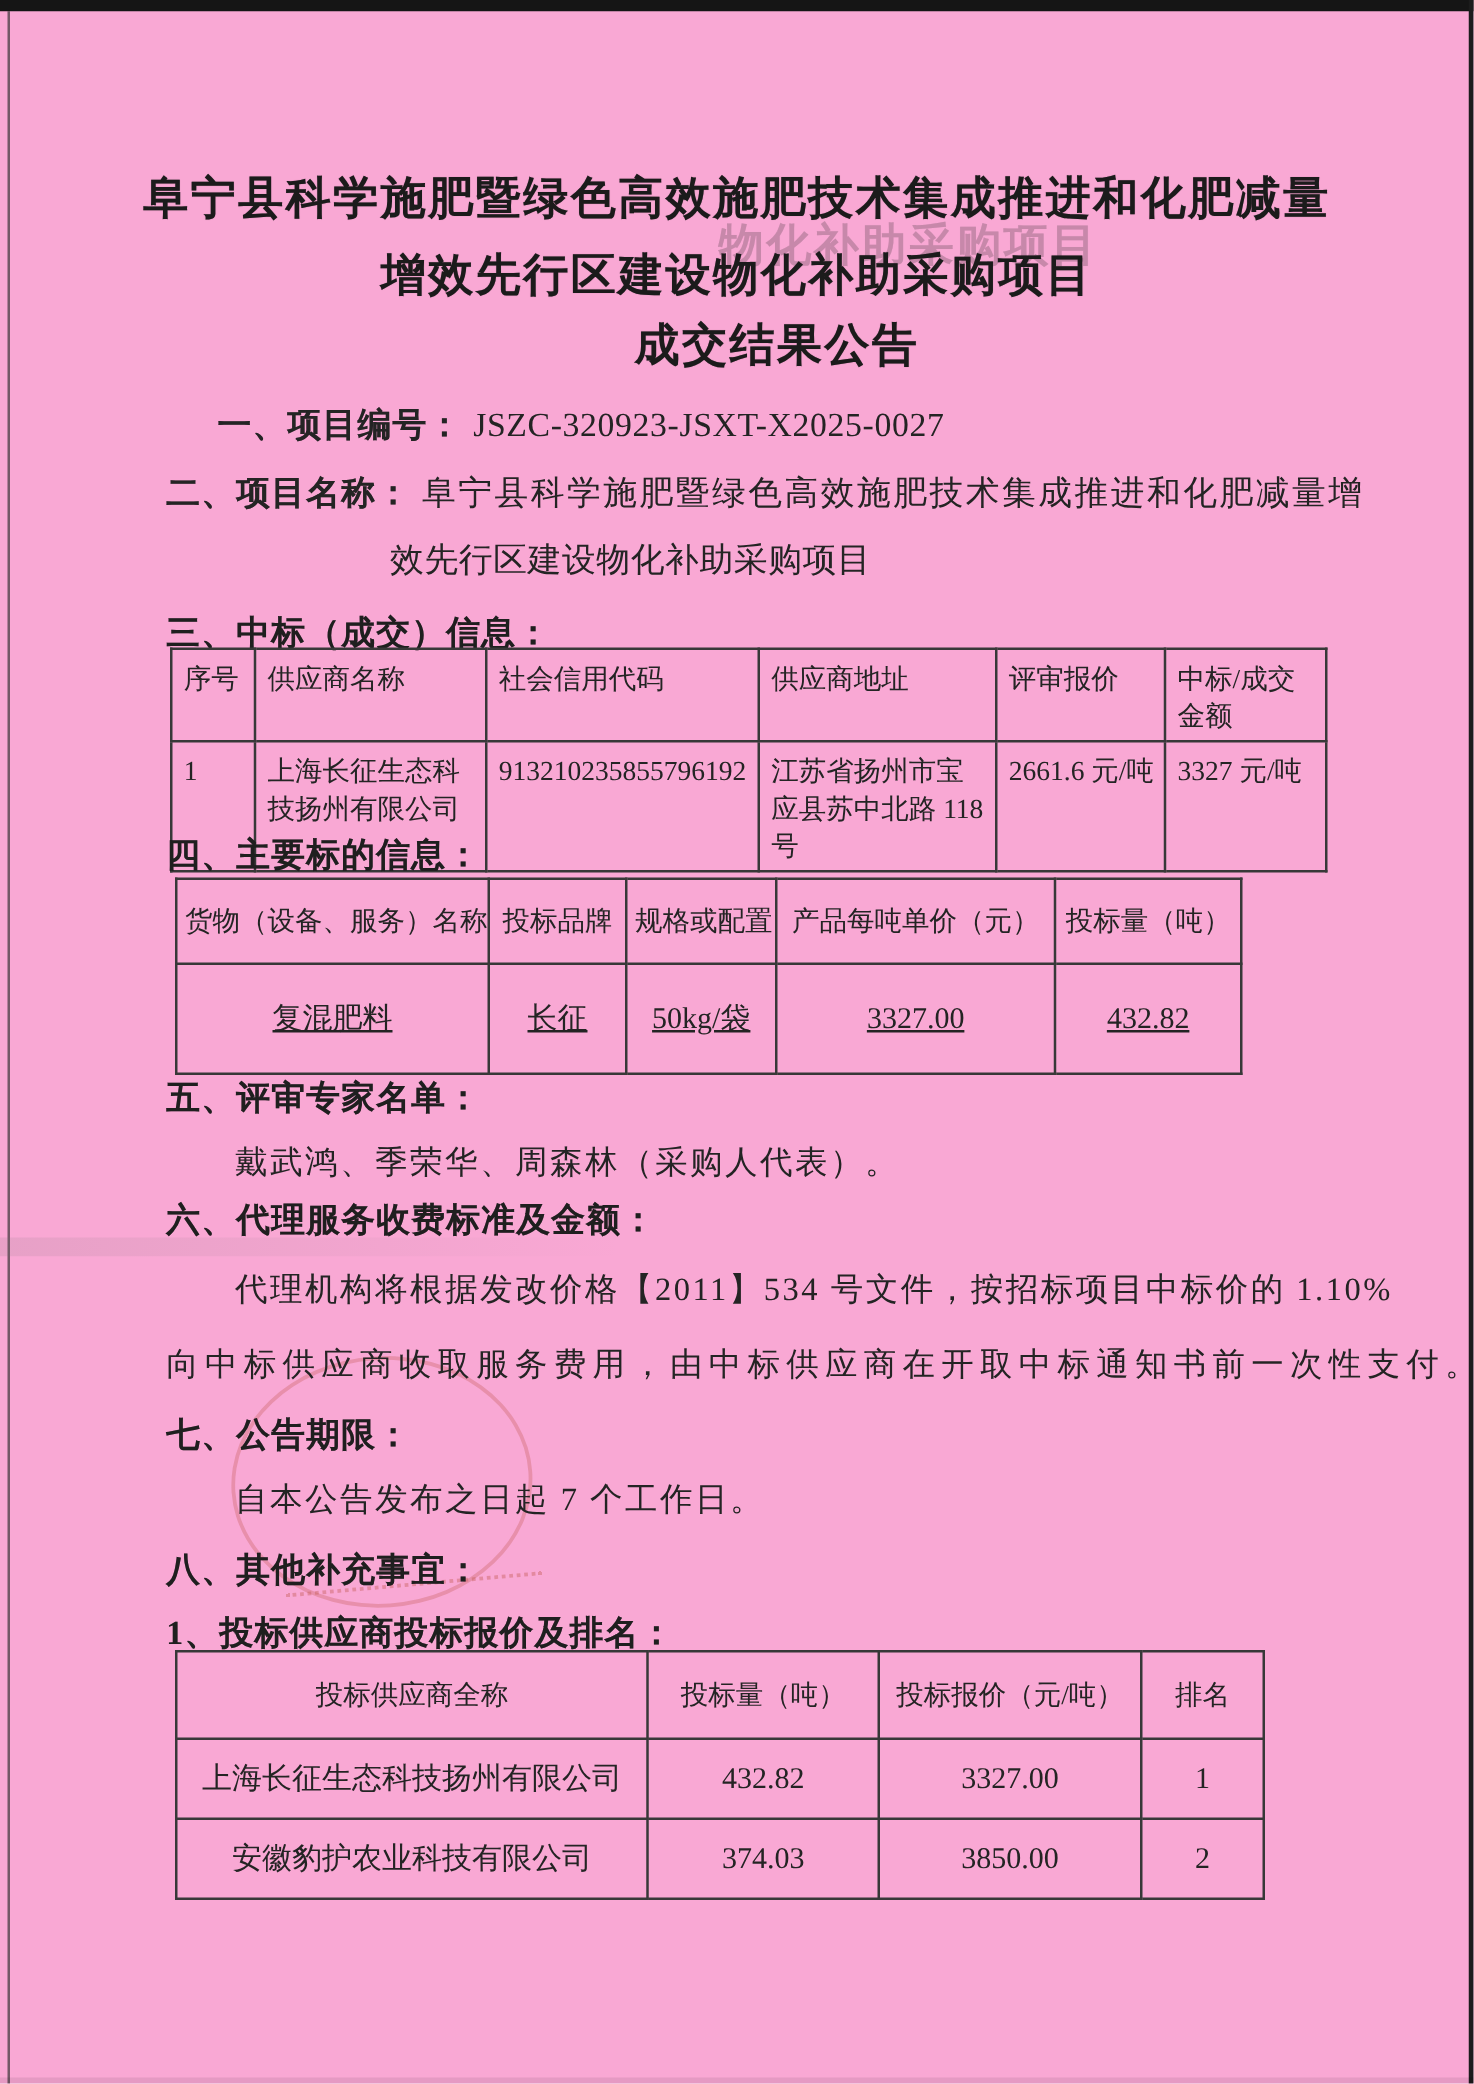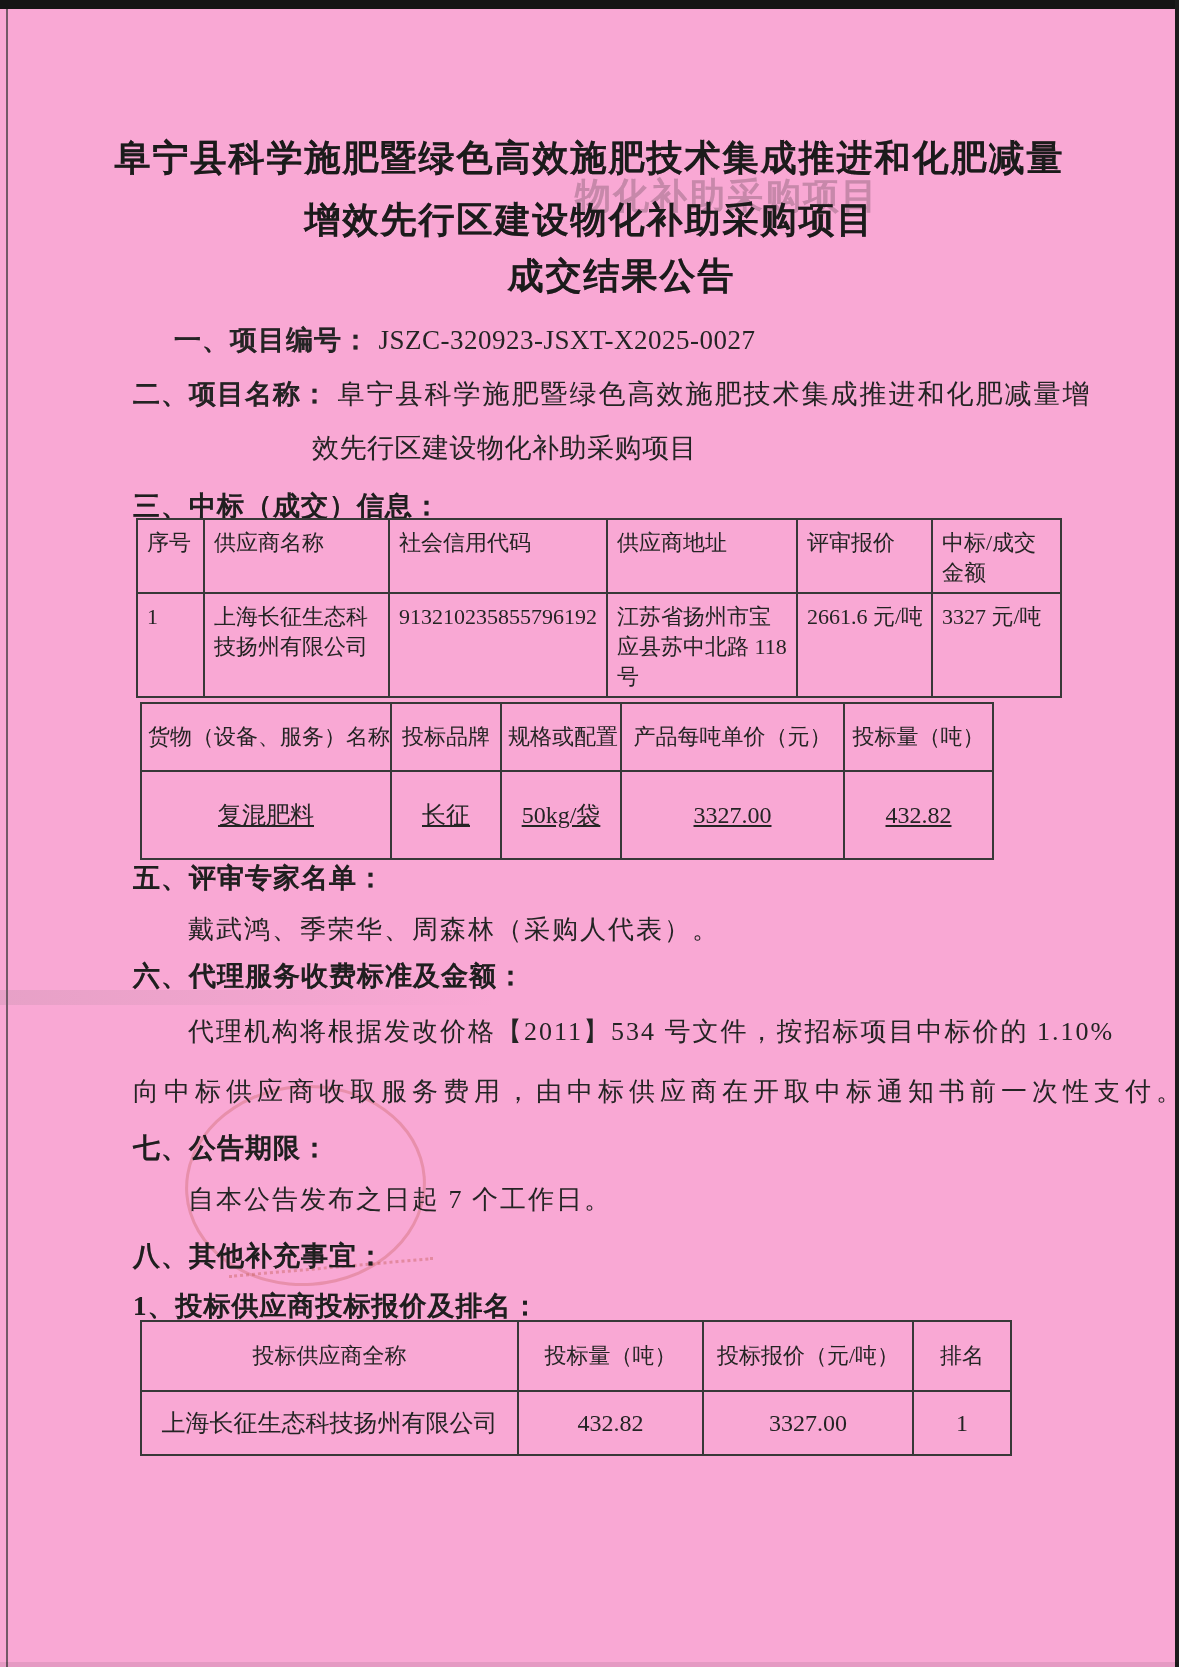--- a/index.html
+++ b/index.html
@@ -115,20 +115,21 @@
         <td>1</td>
         <td>上海长征生态科技扬州有限公司</td>
         <td class="nowrap">913210235855796192</td>
         <td>江苏省扬州市宝应县苏中北路 118 号</td>
         <td class="nowrap">2661.6 元/吨</td>
         <td class="nowrap">3327 元/吨</td>
       </tr>
     </tbody>
   </table>
 
+  <div class="abs heading" style="top:666px;">四、主要标的信息：</div>
   <table class="doc-tbl t-center" style="left:140px; top:702px; width:852px;">
     <colgroup>
       <col style="width:250px">
         <col style="width:110px">
         <col style="width:120px">
       <col style="width:223px">
         <col style="width:149px">
     </colgroup>
     <thead>
       <tr style="height:68px">
@@ -178,16 +179,22 @@
         <th>排名</th>
       </tr>
     </thead>
     <tbody>
       <tr style="height:64px; font-size:24px;">
         <td>上海长征生态科技扬州有限公司</td>
         <td>432.82</td>
         <td>3327.00</td>
         <td>1</td>
       </tr>
+      <tr style="height:64px; font-size:24px;">
+        <td>安徽豹护农业科技有限公司</td>
+        <td>374.03</td>
+        <td>3850.00</td>
+        <td>2</td>
+      </tr>
     </tbody>
   </table>
 
 </div>
 
 </body></html>

